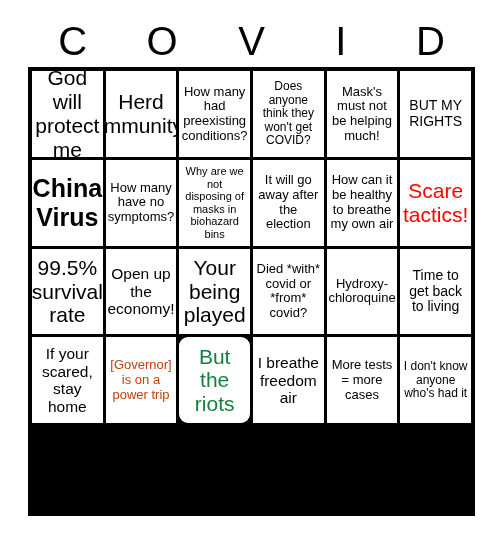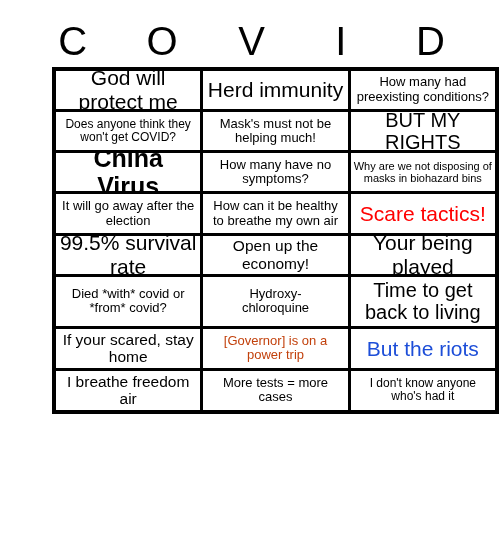--- a/index.html
+++ b/index.html
@@ -42,49 +42,48 @@
     color: #000000;
     letter-spacing: 0;
   }
 
   
   #bingo-grid {
     position: absolute;
     left: 28px;
     top: 67px;
     width: 447px;
-    height: 347px;
+    height: 449px;
     box-sizing: border-box;
     border: 4px solid #000000;
     background: #000000;
     display: grid;
-    grid-template-columns: repeat(3, 1fr);
+    grid-template-columns: repeat(6, 1fr);
     grid-template-rows: repeat(5, 1fr);
     gap: 3px;
-    margin-left: 24px;
   }
 
   .bingo-cell {
     background: #ffffff;
     display: flex;
     align-items: center;
     justify-content: center;
     text-align: center;
     padding: 2px 3px;
     box-sizing: border-box;
     overflow: hidden;
     color: #000000;
     line-height: 1.13;
     white-space: pre-line;
   }
 
   
   .sz-xxl { font-size: 25px; }
   .sz-xl  { font-size: 21px; }
-  .sz-l   { font-size: 20px; }
+  .sz-l   { font-size: 14px; }
   .sz-m   { font-size: 15.5px; }
   .sz-s   { font-size: 13px; }
   .sz-xs  { font-size: 12px; }
   .sz-xxs { font-size: 11px; }
 
   .cell-free { color: #ff0000; }
 </style>
 </head>
 <body>
 
@@ -113,19 +112,19 @@
       <div class="bingo-cell sz-xl cell-free" style="color: rgb(255, 0, 0);">Scare tactics!</div>
       <div class="bingo-cell sz-xl" style="color: rgb(0, 0, 0);">99.5% survival rate</div>
       <div class="bingo-cell sz-m" style="color: rgb(0, 0, 0);">Open up the economy!</div>
       <div class="bingo-cell sz-xl" style="color: rgb(0, 0, 0);">Your being played</div>
       <div class="bingo-cell sz-s" style="color: rgb(0, 0, 0);">Died *with* covid or *from* covid?</div>
       <div class="bingo-cell sz-s" style="color: rgb(0, 0, 0);">Hydroxy-
 chloroquine</div>
       <div class="bingo-cell sz-l" style="color: rgb(0, 0, 0);">Time to get back to living</div>
       <div class="bingo-cell sz-m" style="color: rgb(0, 0, 0);">If your scared, stay home</div>
       <div class="bingo-cell sz-s" style="color: #c2410c;">[Governor] is on a power trip</div>
-      <div class="bingo-cell sz-xl" style="color: #1d4ed8;">But the riots</div>
+      <div class="bingo-cell sz-xl" style="color: #15803d; border-radius: 9px;">But the riots</div>
       <div class="bingo-cell sz-m" style="color: rgb(0, 0, 0);">I breathe freedom air</div>
       <div class="bingo-cell sz-s" style="color: rgb(0, 0, 0);">More tests = more cases</div>
       <div class="bingo-cell sz-xs" style="color: rgb(0, 0, 0);">I don't know anyone who's had it</div>
     </div>
 
 </div>
 
 </body></html>

